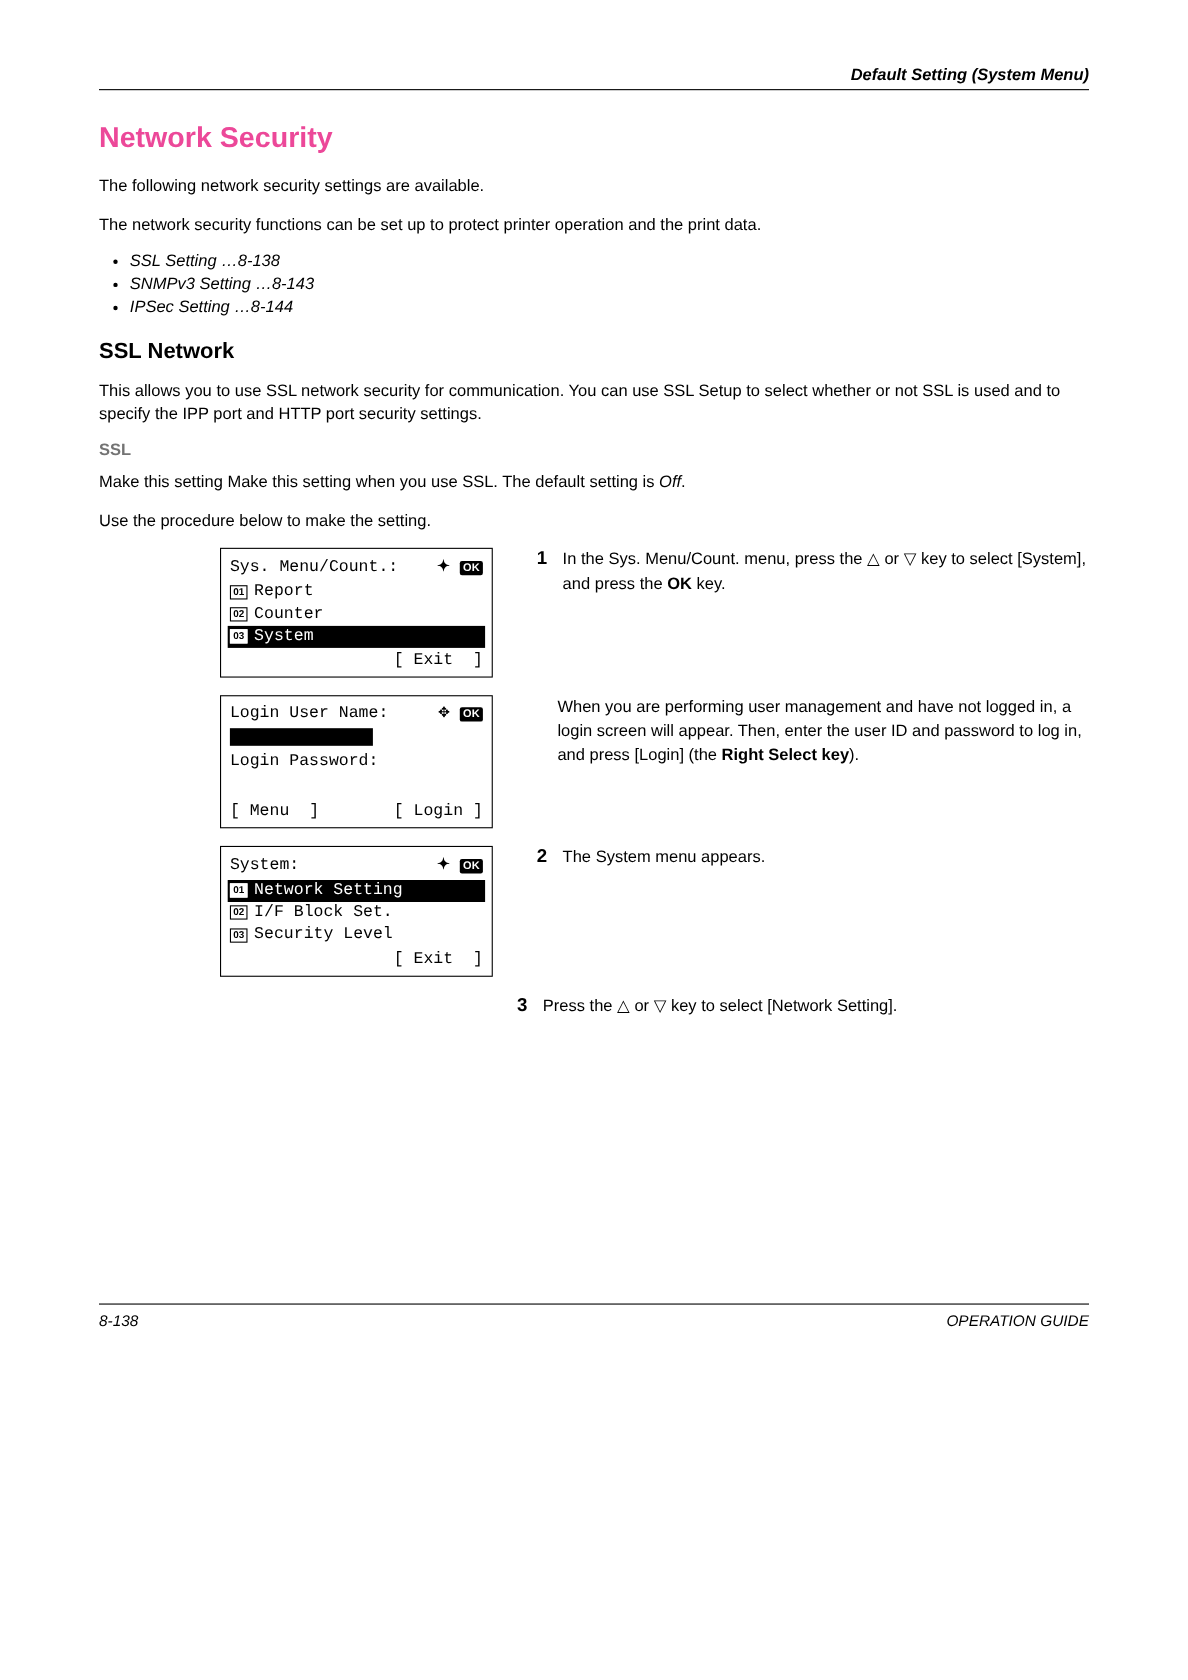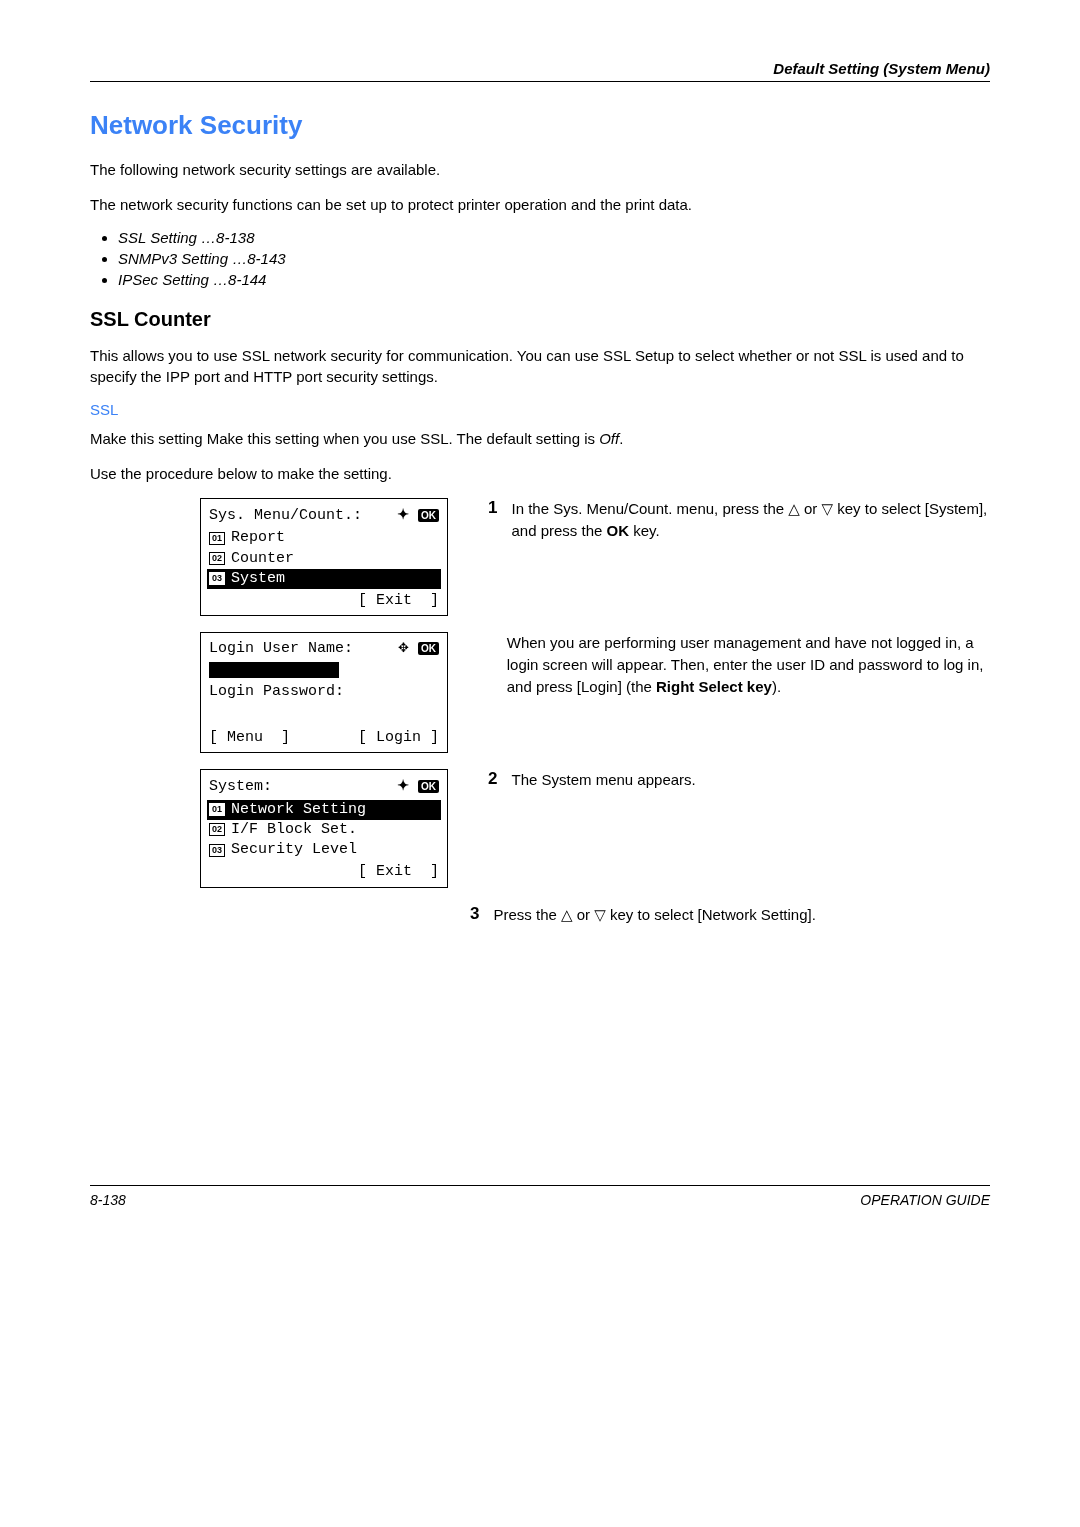--- a/index.html
+++ b/index.html
@@ -21,21 +21,21 @@
     padding-bottom: 4px;
     margin-bottom: 28px;
     text-align: right;
   }
   .header-text {
     font-style: italic;
     font-weight: bold;
     font-size: 15px;
   }
   h1.section-title {
-    color: #3b82f6;
+    color: #ec4899;
     font-size: 26px;
     font-weight: bold;
     margin: 0 0 18px 0;
   }
   p {
     margin: 0 0 14px 0;
     line-height: 1.4;
   }
   ul.bullets {
     margin: 0 0 20px 0;
@@ -44,22 +44,22 @@
   ul.bullets li {
     margin: 4px 0;
     font-style: italic;
   }
   h2.sub-title {
     font-size: 20px;
     font-weight: bold;
     margin: 18px 0 14px 0;
   }
   h3.blue-title {
-    color: #3b82f6;
-    font-weight: normal;
+    color: #737373;
+    font-weight: bold;
     font-size: 15px;
     margin: 7px 0 10px 0;
   }
   .step-area {
     display: flex;
     flex-direction: column;
     gap: 16px;
   }
   .step-row {
     display: flex;
@@ -192,21 +192,21 @@
 
   <p>The following network security settings are available.</p>
   <p>The network security functions can be set up to protect printer operation and the print data.</p>
 
   <ul class="bullets">
     <li>SSL Setting …8-138</li>
     <li>SNMPv3 Setting …8-143</li>
     <li>IPSec Setting …8-144</li>
   </ul>
 
-  <h2 class="sub-title">SSL Counter</h2>
+  <h2 class="sub-title">SSL Network</h2>
 
   <p>This allows you to use SSL network security for communication. You can use SSL Setup to select whether or not SSL is used and to specify the IPP port and HTTP port security settings.</p>
 
   <h3 class="blue-title">SSL</h3>
 
   <p>
     <span>Make this setting Make this setting when you use SSL. The default setting is </span><em>Off</em><span>.</span>
   </p>
 
   <p>Use the procedure below to make the setting.</p>

